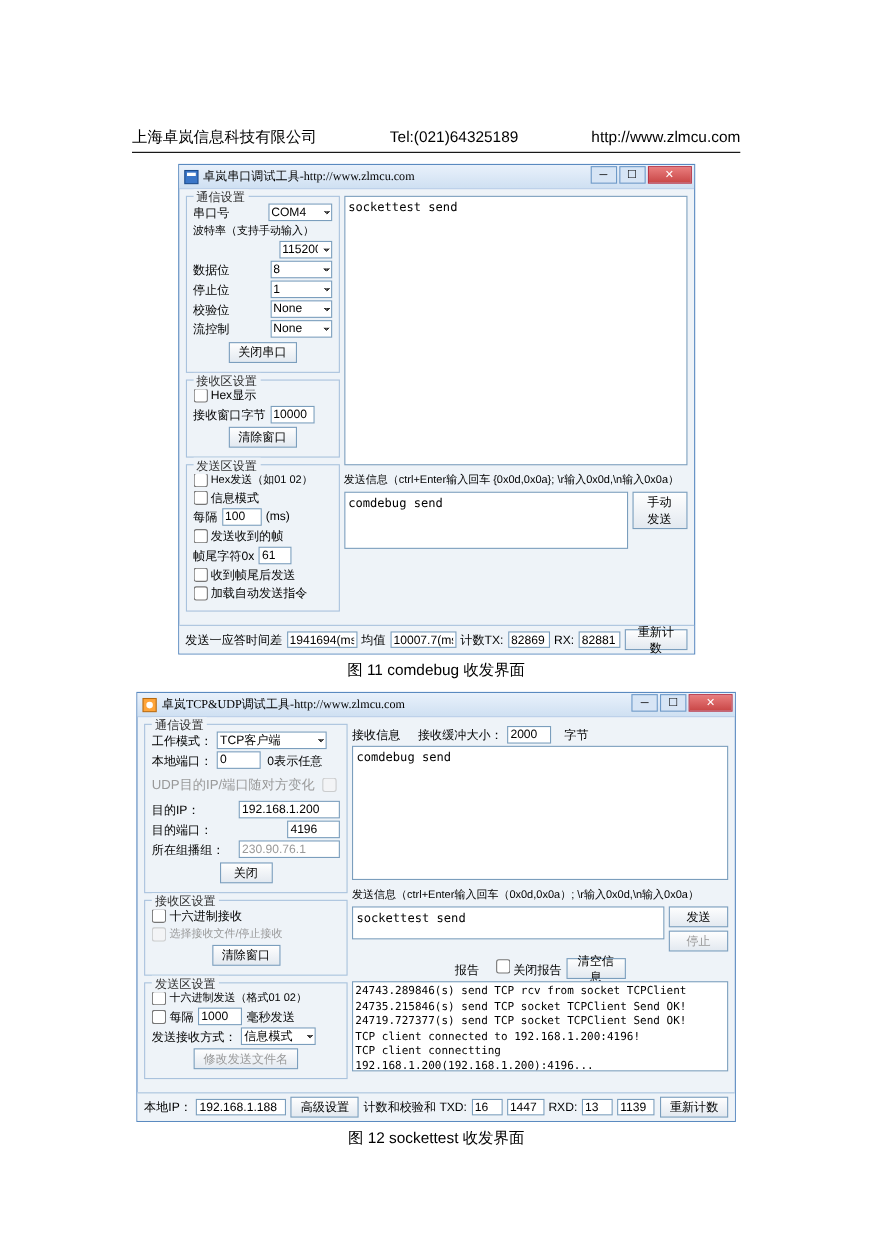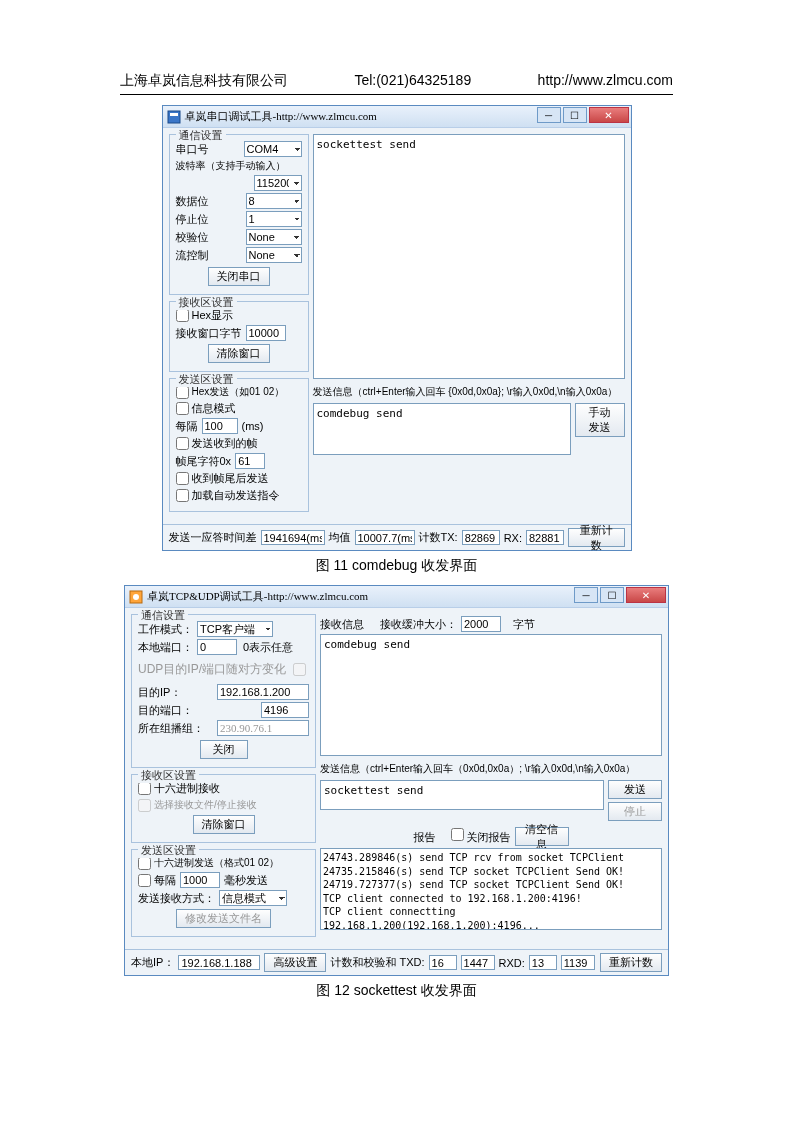--- a/index.html
+++ b/index.html
@@ -8,21 +8,21 @@
     padding: 0;
     width: 793px;
     height: 1122px;
     background: #fff;
     font-family: "SimSun", "Microsoft YaHei", Arial, sans-serif;
     font-size: 12px;
     color: #000;
     position: relative;
   }
   .page {
-    padding: 72px 120px 0 120px;
+    padding: 116px 120px 0 120px;
   }
   .header-row {
     display: flex;
     justify-content: space-between;
     font-size: 14px;
     padding-bottom: 4px;
     border-bottom: 1px solid #000;
     margin-bottom: 10px;
   }
   .header-row span { white-space: nowrap; }
@@ -262,42 +262,42 @@
         <span class="win-btn">☐</span>
         <span class="win-btn close">✕</span>
       </div>
     </div>
     <div class="win-body">
       <div class="left-col2">
         <div class="grp">
           <span class="legend">通信设置</span>
           <div class="row">
               <span class="lbl">工作模式：</span>
-              <select class="sel" style="width:76px"><option>TCP客户端</option></select>
+              <select class="sel" style="width:100px"><option>TCP客户端</option></select>
             </div>
           <div class="row">
               <span class="lbl">本地端口：</span>
               <input class="inp" style="width: 40px;" value="0">
               <span class="lbl" style="margin-left:6px">0表示任意</span>
             </div>
           <div class="row grayed" style="margin-top:6px">
               <span class="lbl" style="font-size:12px">UDP目的IP/端口随对方变化</span>
               <input type="checkbox" class="chk" disabled="" style="margin-left: auto;">
             </div>
           <div class="row" style="margin-top:6px">
               <span class="lbl">目的IP：</span>
               <input class="inp" style="width: 92px; margin-left: auto;" value="192.168.1.200">
             </div>
           <div class="row">
               <span class="lbl">目的端口：</span>
               <input class="inp" style="width: 48px; margin-left: auto;" value="4196">
             </div>
           <div class="row">
               <span class="lbl">所在组播组：</span>
-              <input class="inp grayed" style="width: 92px; margin-left: auto; font-family: Liberation Serif, serif;" value="230.90.76.1">
+              <input class="inp grayed" style="width: 92px; margin-left: auto;" value="230.90.76.1">
             </div>
           <div class="row" style="justify-content:center;margin-top:4px">
               <button class="btn" style="width:48px">关闭</button>
             </div>
         </div>
 
         <div class="grp">
           <span class="legend">接收区设置</span>
           <div class="row">
               <input type="checkbox" class="chk" style="">

